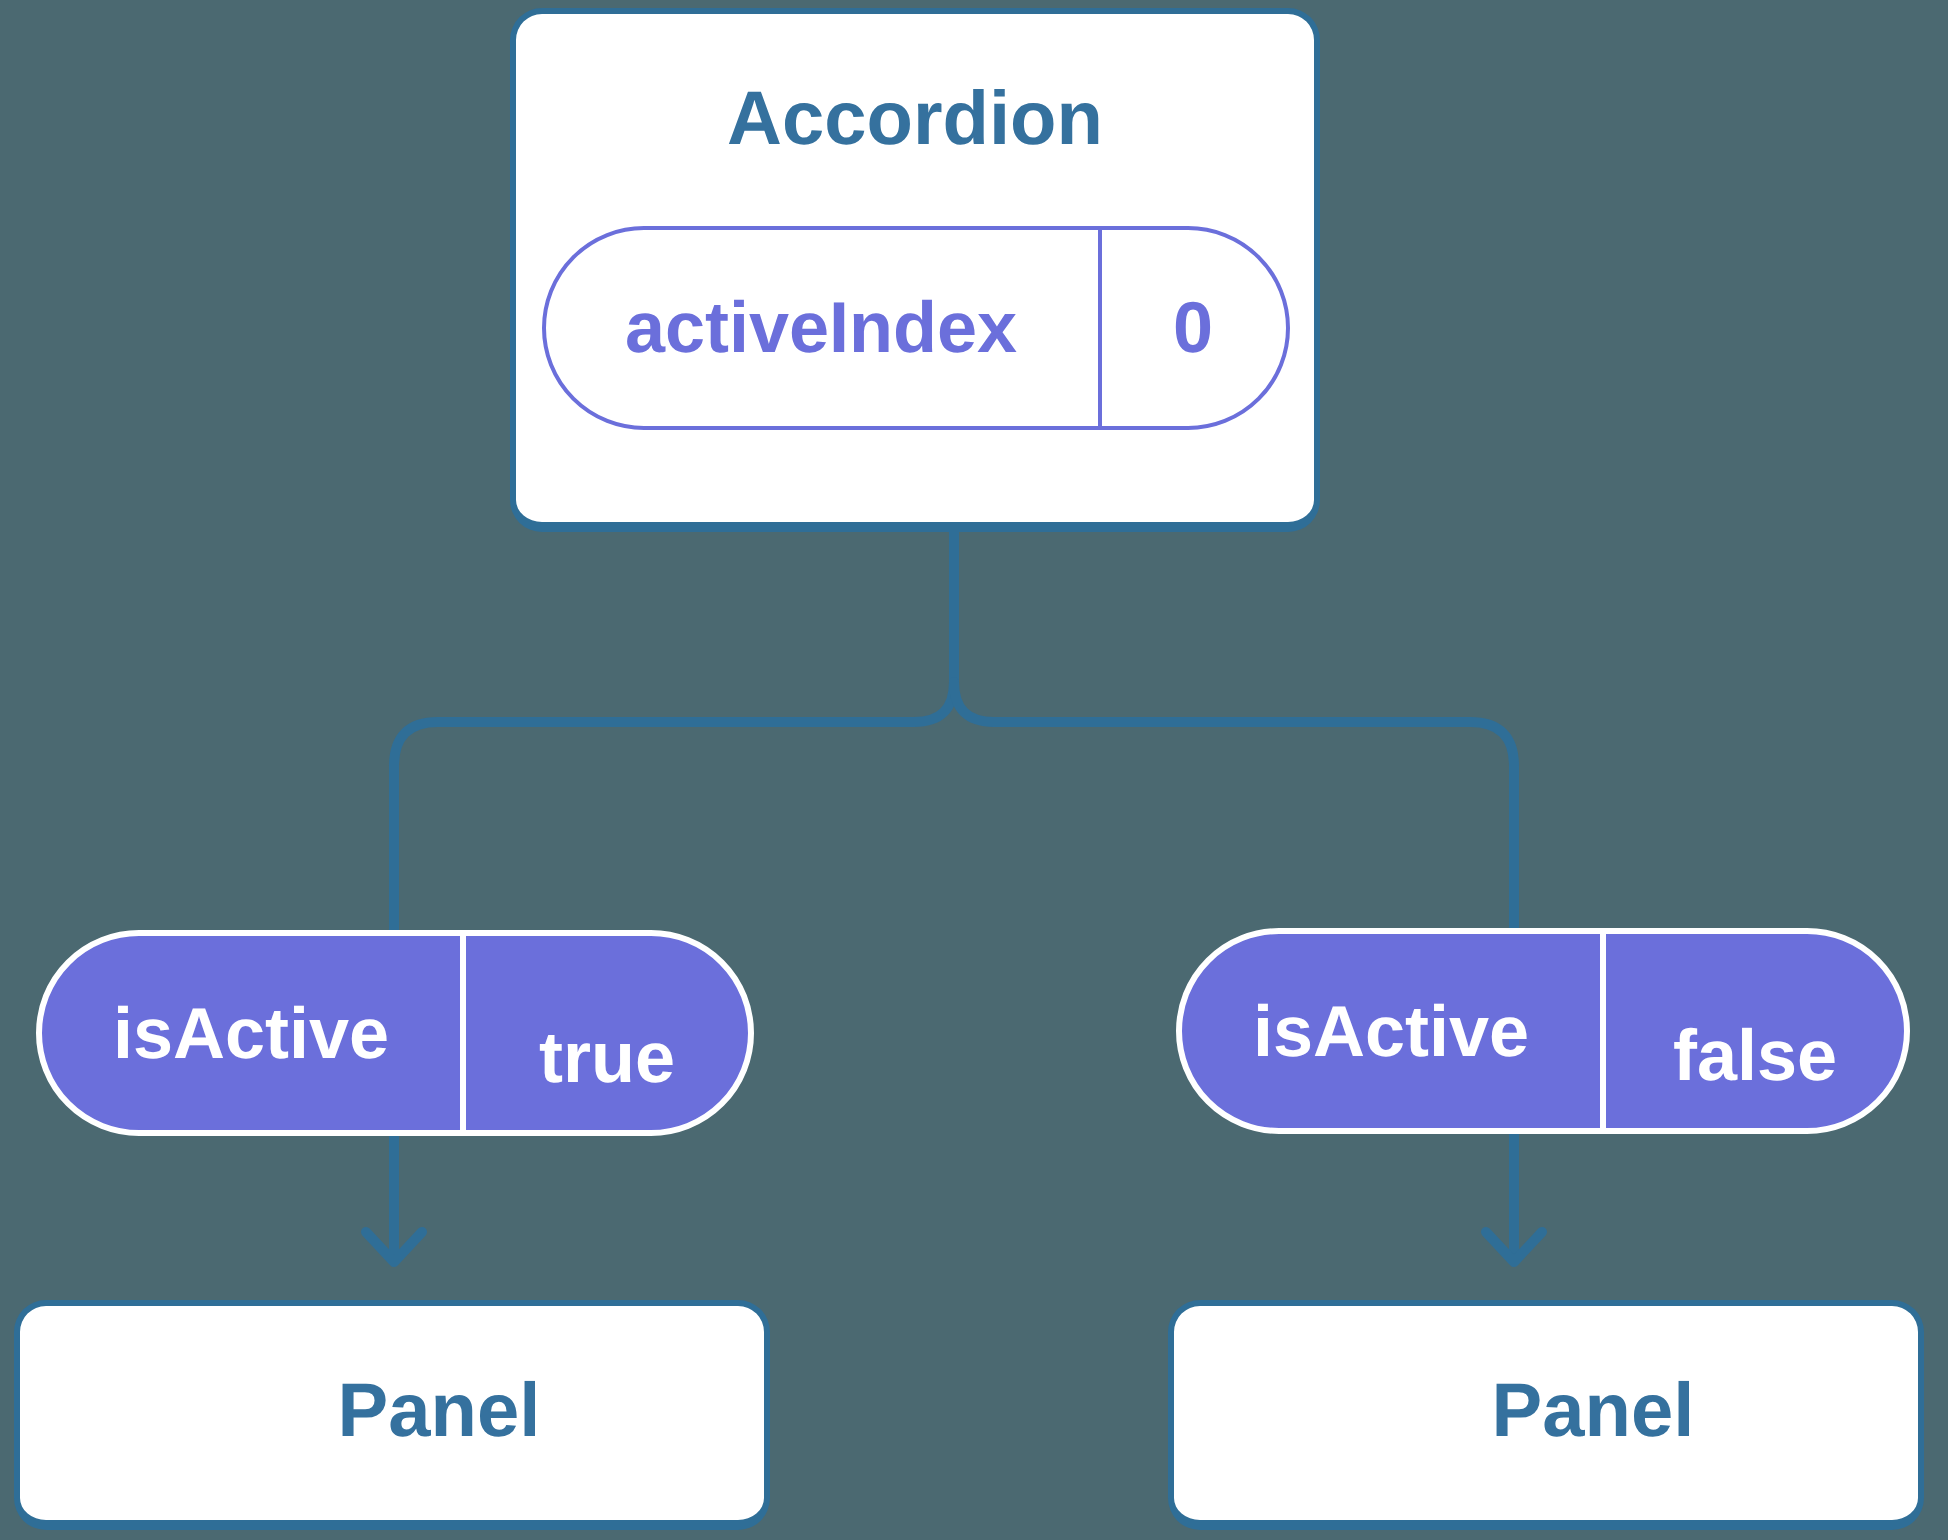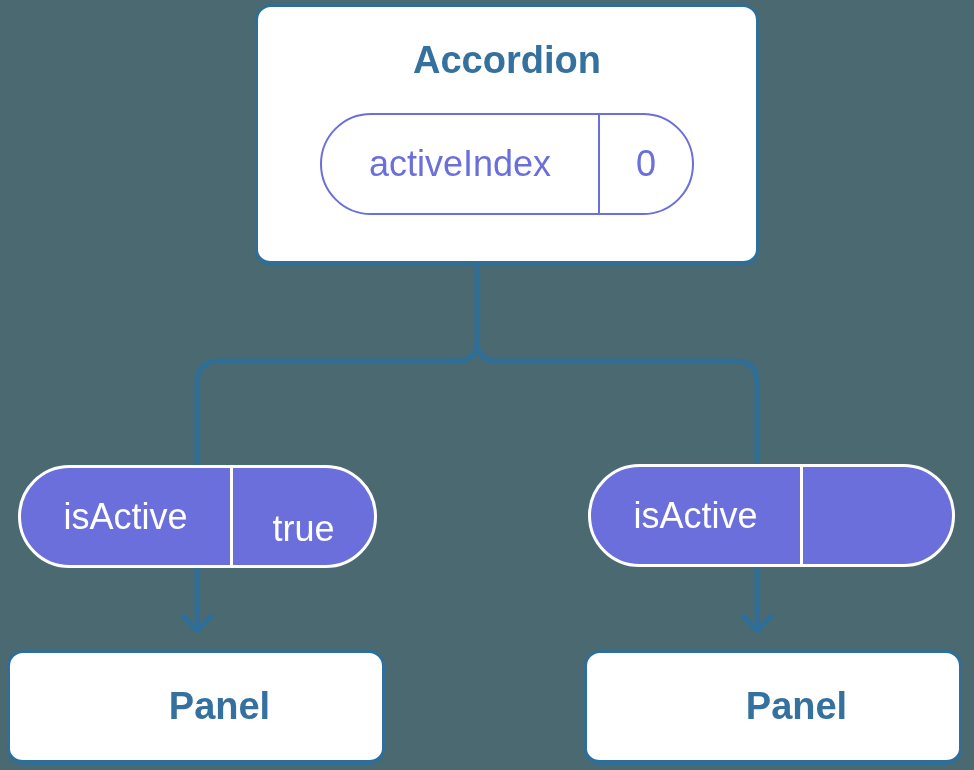--- a/index.html
+++ b/index.html
@@ -28,21 +28,21 @@
     position: absolute;
     background: var(--color-card-bg, #FFFFFF);
     border: 3px solid var(--color-line, #2F6E97);
     border-bottom-width: 5px;
     border-radius: 16px;
     box-sizing: border-box;
     z-index: 1;
   }
   .accordion {
     left: 255px; top: 4px;
-    width: 504px; height: 262px;
+    width: 405px; height: 262px;
     display: flex;
     flex-direction: column;
     align-items: center;
   }
   .card-title {
     margin-top: 30px;
     font-size: 38px;
     font-weight: 600;
     line-height: 1.25;
     color: var(--color-title, #35719E);
@@ -53,20 +53,21 @@
     align-items: stretch;
     border-radius: 60px;
     overflow: hidden;
     font-size: 36px;
   }
   .pill .seg {
     display: flex;
     align-items: center;
     justify-content: center;
     box-sizing: border-box;
+    font-weight: bold;
   }
   .pill.outline {
     margin-top: 28px;
     width: 374px; height: 102px;
     background: var(--color-card-bg, #FFFFFF);
     border: 2px solid var(--color-purple, #6B6FDB);
     color: var(--color-purple, #6B6FDB);
   }
   .pill.outline .seg-name {
     flex: 1 1 auto;
@@ -119,20 +120,21 @@
     </div>
   </div>
 
   <div class="pill solid pill-left">
     <span class="seg seg-name">isActive</span>
     <span class="seg seg-value">true</span>
   </div>
 
   <div class="pill solid pill-right">
     <span class="seg seg-name">isActive</span>
+    <span class="seg seg-value">false</span>
   </div>
 
   <div class="card panel panel-left">
     <span>Panel</span>
   </div>
 
   <div class="card panel panel-right">
     <span>Panel</span>
   </div>
 

